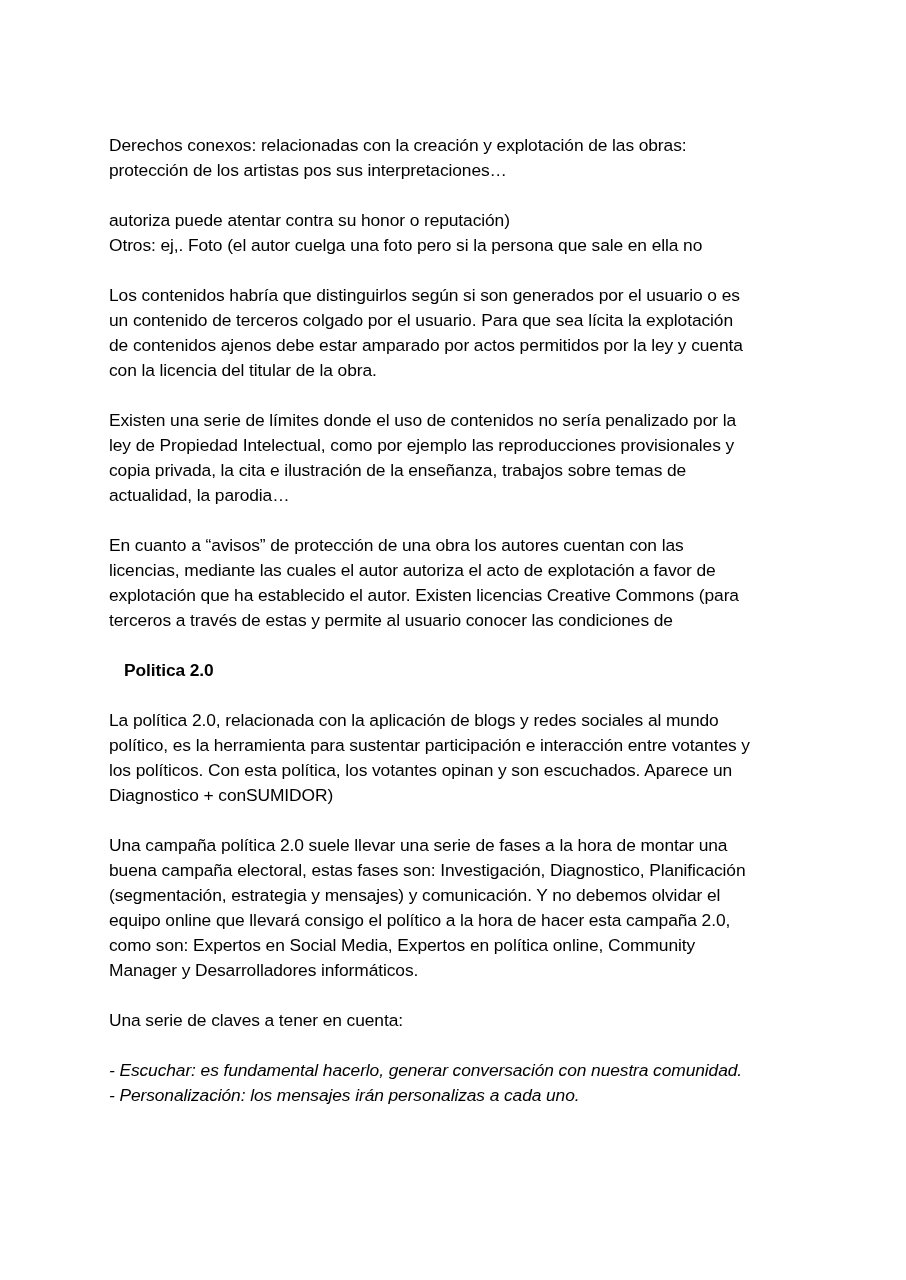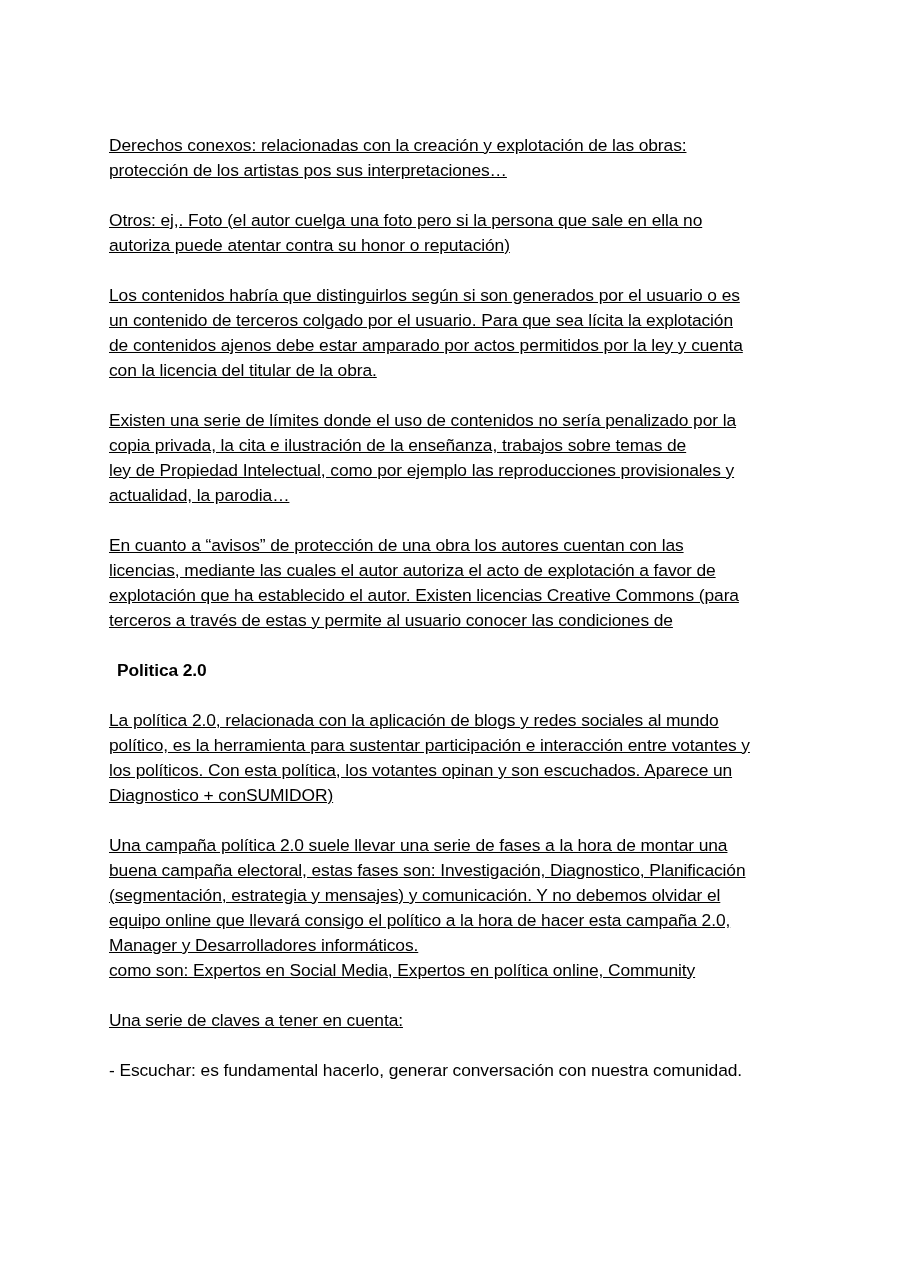--- a/index.html
+++ b/index.html
@@ -24,61 +24,61 @@
       line-height: 25px;
       letter-spacing: -0.1px;
     }
     .para {
       margin: 0 0 25px 0;
       white-space: normal;
     }
     .line {
       display: block;
       white-space: nowrap;
-      text-decoration: underline;
     }
     .heading {
       font-weight: bold;
-      margin: 0 0 25px 8px;
+      margin: 0 0 25px 15px;
     }
     .list {
       margin: 0;
       padding: 0;
       list-style: none;
     }
     .list li {
       white-space: nowrap;
+      font-style: italic;
     }
   </style>
 </head>
 <body>
 
 <div class="page">
 
   <p class="para">
     <span class="line">Derechos conexos: relacionadas con la creación y explotación de las obras:</span>
     <span class="line">protección de los artistas pos sus interpretaciones…</span>
   </p>
 
   <p class="para">
+    <span class="line">autoriza puede atentar contra su honor o reputación)</span>
     <span class="line">Otros: ej,. Foto (el autor cuelga una foto pero si la persona que sale en ella no</span>
-    <span class="line">autoriza puede atentar contra su honor o reputación)</span>
   </p>
 
   <p class="para">
     <span class="line">Los contenidos habría que distinguirlos según si son generados por el usuario o es</span>
     <span class="line">un contenido de terceros colgado por el usuario. Para que sea lícita la explotación</span>
     <span class="line">de contenidos ajenos debe estar amparado por actos permitidos por la ley y cuenta</span>
     <span class="line">con la licencia del titular de la obra.</span>
   </p>
 
   <p class="para">
     <span class="line">Existen una serie de límites donde el uso de contenidos no sería penalizado por la</span>
+    <span class="line">ley de Propiedad Intelectual, como por ejemplo las reproducciones provisionales y</span>
     <span class="line">copia privada, la cita e ilustración de la enseñanza, trabajos sobre temas de</span>
-    <span class="line">ley de Propiedad Intelectual, como por ejemplo las reproducciones provisionales y</span>
     <span class="line">actualidad, la parodia…</span>
   </p>
 
   <p class="para">
     <span class="line">En cuanto a “avisos” de protección de una obra los autores cuentan con las</span>
     <span class="line">licencias, mediante las cuales el autor autoriza el acto de explotación a favor de</span>
     <span class="line">explotación que ha establecido el autor. Existen licencias Creative Commons (para</span>
     <span class="line">terceros a través de estas y permite al usuario conocer las condiciones de</span>
   </p>
 
@@ -89,25 +89,26 @@
     <span class="line">político, es la herramienta para sustentar participación e interacción entre votantes y</span>
     <span class="line">los políticos. Con esta política, los votantes opinan y son escuchados. Aparece un</span>
     <span class="line">Diagnostico + conSUMIDOR)</span>
   </p>
 
   <p class="para">
     <span class="line">Una campaña política 2.0 suele llevar una serie de fases a la hora de montar una</span>
     <span class="line">buena campaña electoral, estas fases son: Investigación, Diagnostico, Planificación</span>
     <span class="line">(segmentación, estrategia y mensajes) y comunicación. Y no debemos olvidar el</span>
     <span class="line">equipo online que llevará consigo el político a la hora de hacer esta campaña 2.0,</span>
+    <span class="line">como son: Expertos en Social Media, Expertos en política online, Community</span>
     <span class="line">Manager y Desarrolladores informáticos.</span>
-    <span class="line">como son: Expertos en Social Media, Expertos en política online, Community</span>
   </p>
 
   <p class="para">
     <span class="line">Una serie de claves a tener en cuenta:</span>
   </p>
 
   <ul class="list">
     <li>- Escuchar: es fundamental hacerlo, generar conversación con nuestra comunidad.</li>
+    <li>- Personalización: los mensajes irán personalizas a cada uno.</li>
   </ul>
 
 </div>
 
 </body></html>

